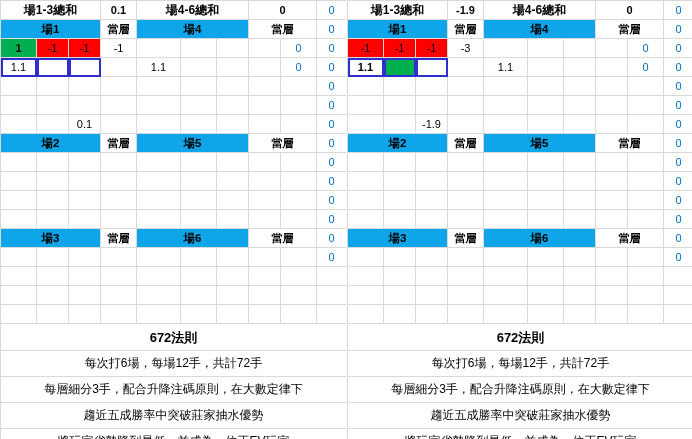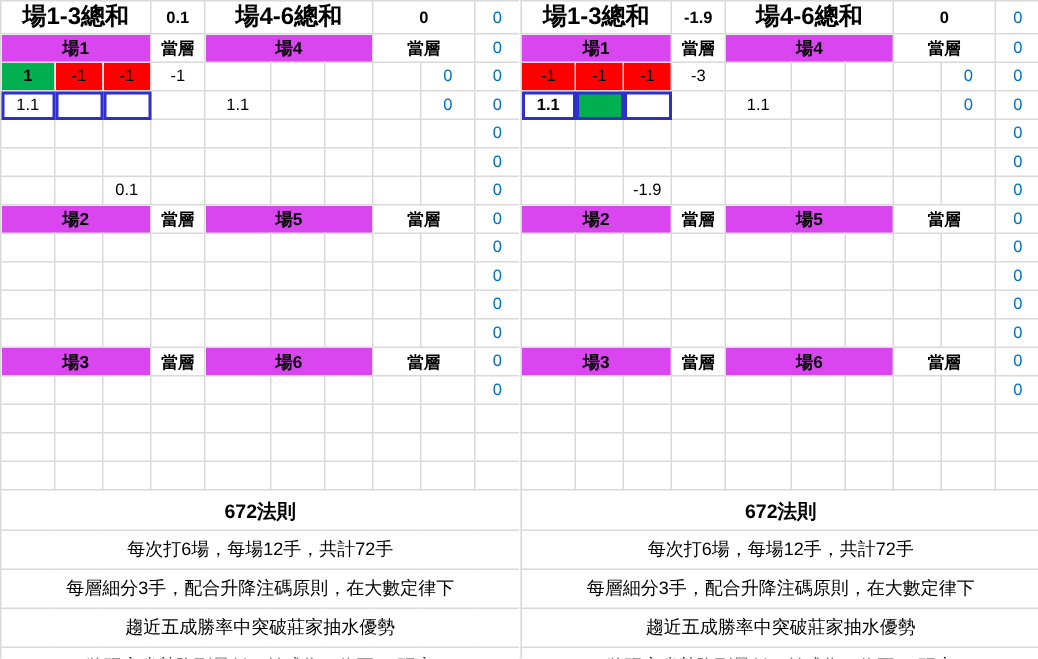--- a/index.html
+++ b/index.html
@@ -2,26 +2,26 @@
 <html><head>
 <meta charset="utf-8">
 <style>
   html,body{margin:0;padding:0;background:#ffffff;}
   body{font-family:"Liberation Sans","DejaVu Sans",sans-serif;}
   .page{width:692px;height:439px;position:relative;background:#fff;display:flex;}
   .panel{width:346px;height:439px;position:relative;box-sizing:border-box;}
   .panel.right{border-left:1px solid #ffffff;}
   table{border-collapse:collapse;table-layout:fixed;width:100%;}
   td{border:1px solid #d9d9d9;height:18px;font-size:11px;text-align:center;vertical-align:middle;padding:0;overflow:hidden;white-space:nowrap;}
-  .yellow{background:#d946ef;font-weight:bold;font-size:11.5px;}
+  .yellow{background:#0ea5e9;font-weight:bold;font-size:11.5px;}
   .red{background:#ff0000;}
   .green{background:#00b050;}
   .blue-t{color:#0070c0;}
   .bold{font-weight:bold;}
-  .hdr{font-weight:bold;font-size:16px;}
+  .hdr{font-weight:bold;font-size:12px;}
   .section-title{font-weight:bold;font-size:13px;padding:5px 0 3px 0;}
   .para{text-align:center;font-size:12px;line-height:21px;padding:2px 0;}
   .outline{outline:2px solid #2f2fd0;outline-offset:-2px;}
 </style>
 </head>
 <body>
 
 <div class="page">
 
   <div class="panel left">

